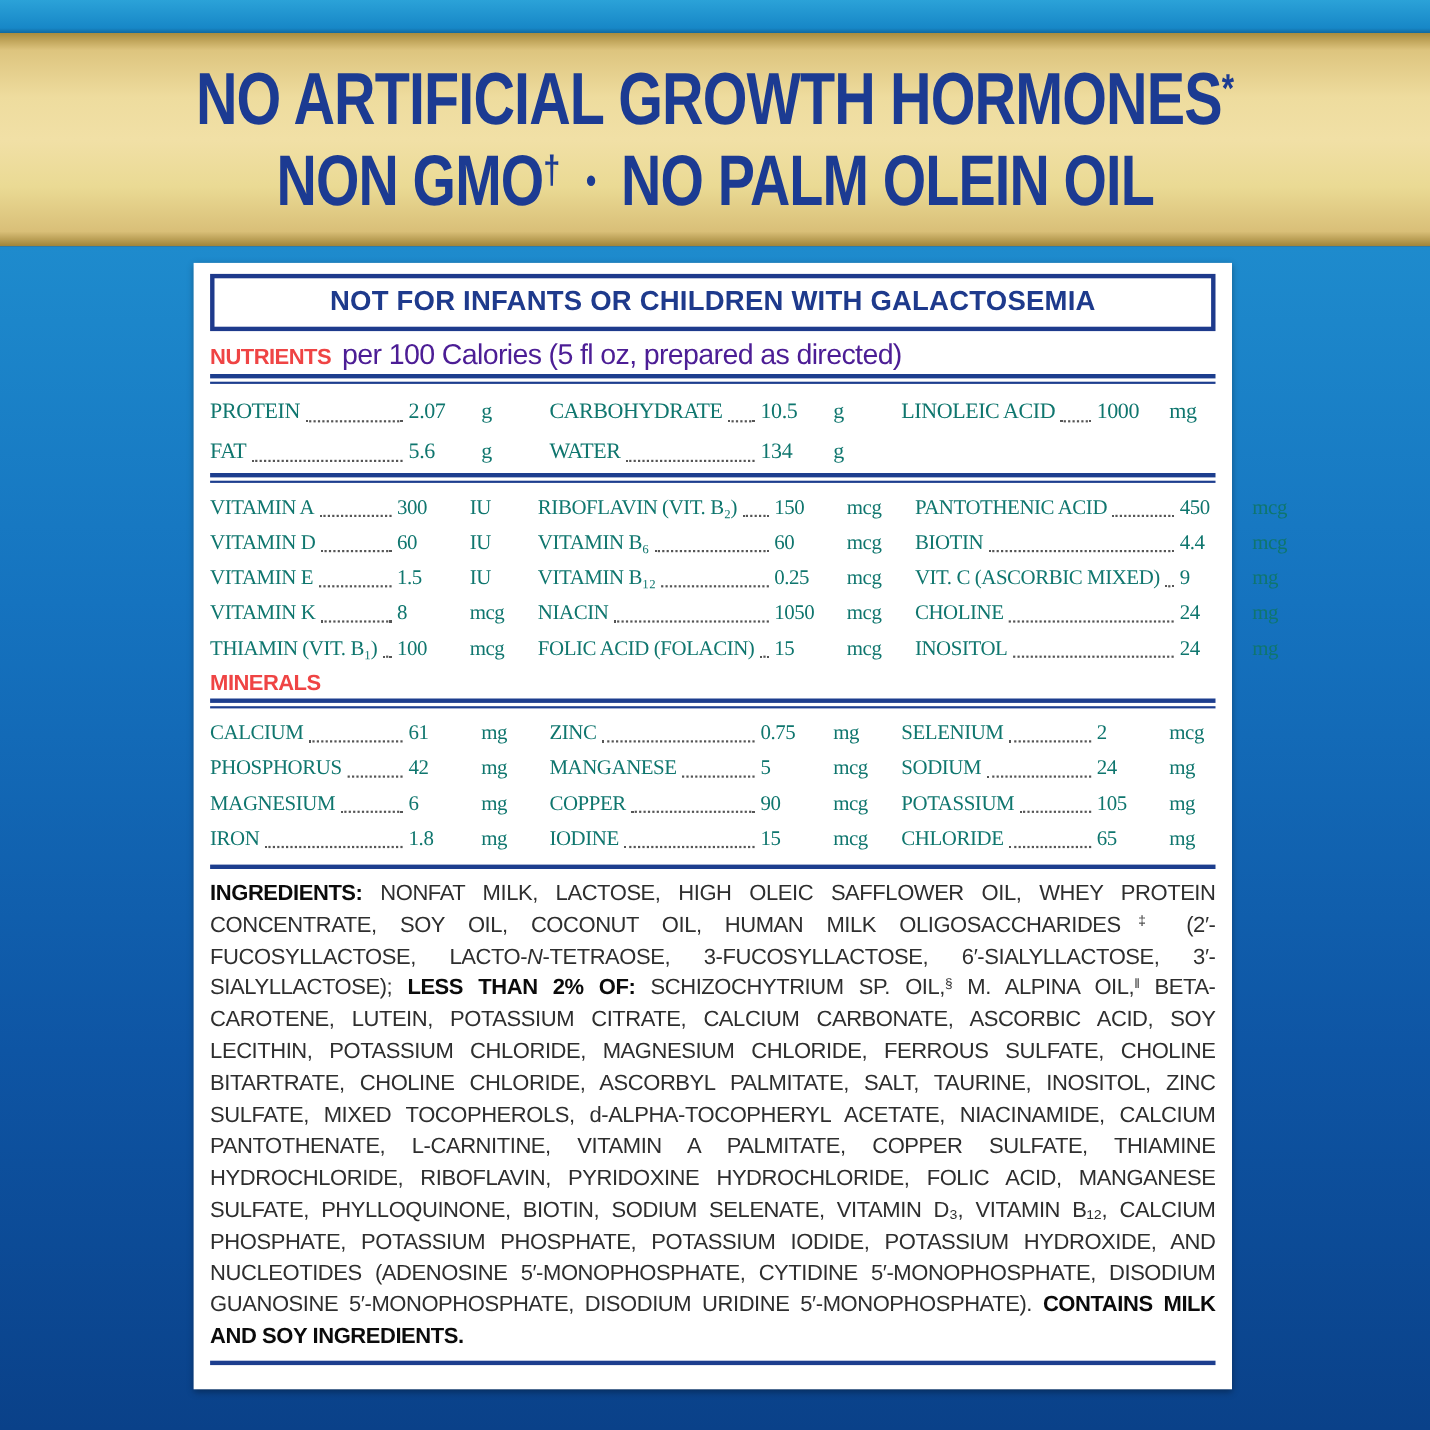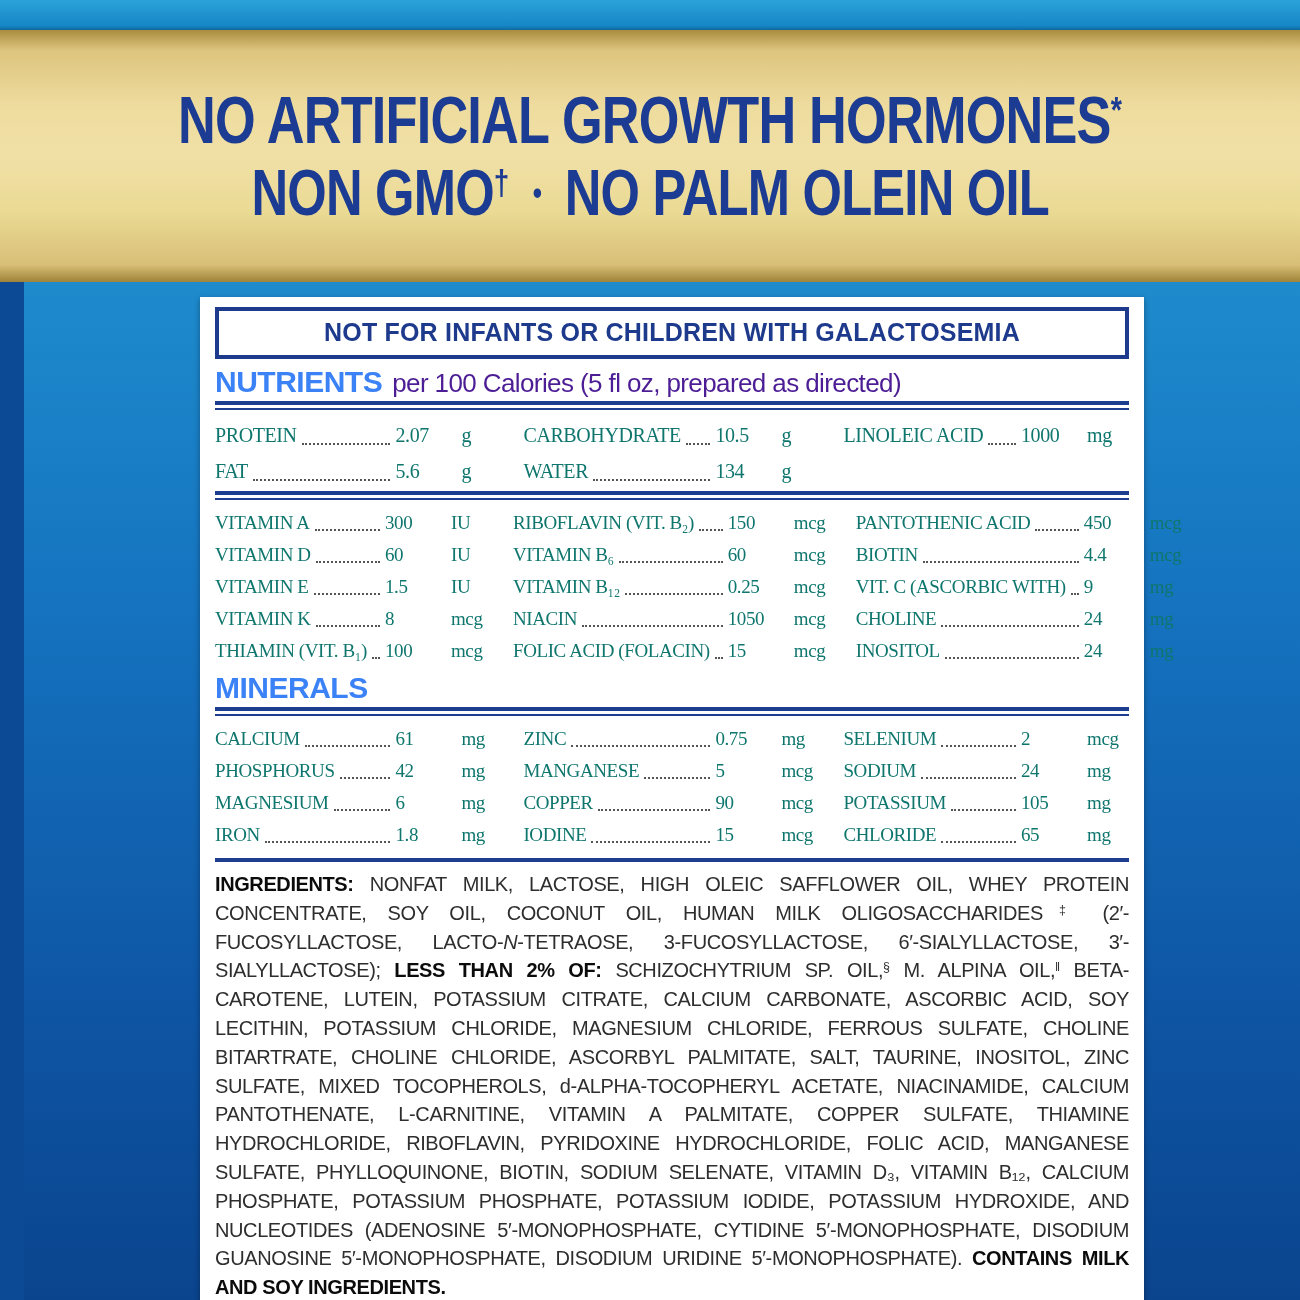--- a/index.html
+++ b/index.html
@@ -3,44 +3,44 @@
 <meta charset="utf-8">
 <style>
   * { margin:0; padding:0; box-sizing:border-box; }
   body { width:1300px; height:1300px; font-family:"Liberation Sans","DejaVu Sans",sans-serif; }
   .page { width:1300px; height:1300px; position:relative; overflow:hidden; background:#0c4a96; }
 
   
   .top-strip { height:30px; background:linear-gradient(180deg,#2ba2d8 0%,#1787c7 85%,#11699f 100%); }
 
   
-  .banner { height:252px;
+  .banner { height:194px;
     background:linear-gradient(180deg,#a98c3e 0%,#ddc47e 8%,#eedc9e 30%,#f1e0a6 50%,#eada94 72%,#d9bf78 93%,#9f8338 100%);
     display:flex; flex-direction:column; justify-content:center; align-items:center; gap:4px; }
   .banner-line { color:#1c3b92; font-weight:700; white-space:nowrap;
     transform:scaleX(0.78); letter-spacing:-1px; line-height:1.04; }
   .banner-line1 { font-size:67px; }
   .banner-line2 { font-size:65px; }
   .sup-mark { font-size:0.55em; vertical-align:0.55em; letter-spacing:0; }
   .banner-bullet { display:inline-block; font-size:0.52em; vertical-align:0.32em; margin:0 30px; }
 
   
   .blue-body { height:1076px;
     background:linear-gradient(180deg,#1e8bcd 0%,#1573bf 30%,#0e55a4 68%,#0a4189 100%);
-    padding-top:15px;margin-left:24px; }
+    padding-top:15px; }
 
   
   .panel { width:944px; margin-left:176px; background:#ffffff;
     padding:10px 15px 14px; box-shadow:0 2px 6px rgba(0,0,0,.35); color:#333; }
 
   .warning-box { border:4px solid #1e3a8c; padding:7px 6px 8px; text-align:center;
     color:#1e3a8c; font-weight:700; font-size:25px; letter-spacing:0.2px; margin-bottom:6px; }
 
   .sec-head { display:flex; align-items:baseline; gap:10px; margin-top:4px; }
-  .sec-title { color:#3b82f6; font-weight:700; font-size:30px; letter-spacing:-0.5px; }
+  .sec-title { color:#ef4444; font-weight:700; font-size:20px; letter-spacing:-0.5px; }
   .sec-sub { color:#4c1d95; font-weight:400; font-size:26px; letter-spacing:-0.6px; }
   .rule-double { height:9px; border-top:4px solid #1d3e8e; border-bottom:2px solid #1d3e8e; margin:2px 0 7px; }
   .rule-thick { border-top:4px solid #1d3e8e; margin:7px 0 8px; }
 
   .cols { display:grid; grid-template-columns:1fr 1.04fr 0.99fr; column-gap:20px; }
   .nrow { display:flex; font-size:19px; color:#0f766e; line-height:32px; letter-spacing:-0.4px;font-family:Liberation Serif, serif; }
   .nutrients .nrow { font-size:20px; line-height:36px; }
   .nname { white-space:nowrap; }
   .leader { flex:1 1 auto; min-width:8px; border-bottom:2px dotted #555; margin:0 5px 8px 5px; }
   .nval { min-width:50px; text-align:left; white-space:nowrap; }
@@ -193,21 +193,21 @@
                 <span class="nval">450</span>
                 <span class="nunit">mcg</span>
               </div>
               <div class="nrow">
                 <span class="nname">BIOTIN</span>
                 <span class="leader"></span>
                 <span class="nval">4.4</span>
                 <span class="nunit">mcg</span>
               </div>
               <div class="nrow">
-                <span class="nname">VIT. C (ASCORBIC WITH)</span>
+                <span class="nname">VIT. C (ASCORBIC MIXED)</span>
                 <span class="leader"></span>
                 <span class="nval">9</span>
                 <span class="nunit">mg</span>
               </div>
               <div class="nrow">
                 <span class="nname">CHOLINE</span>
                 <span class="leader"></span>
                 <span class="nval">24</span>
                 <span class="nunit">mg</span>
               </div>

